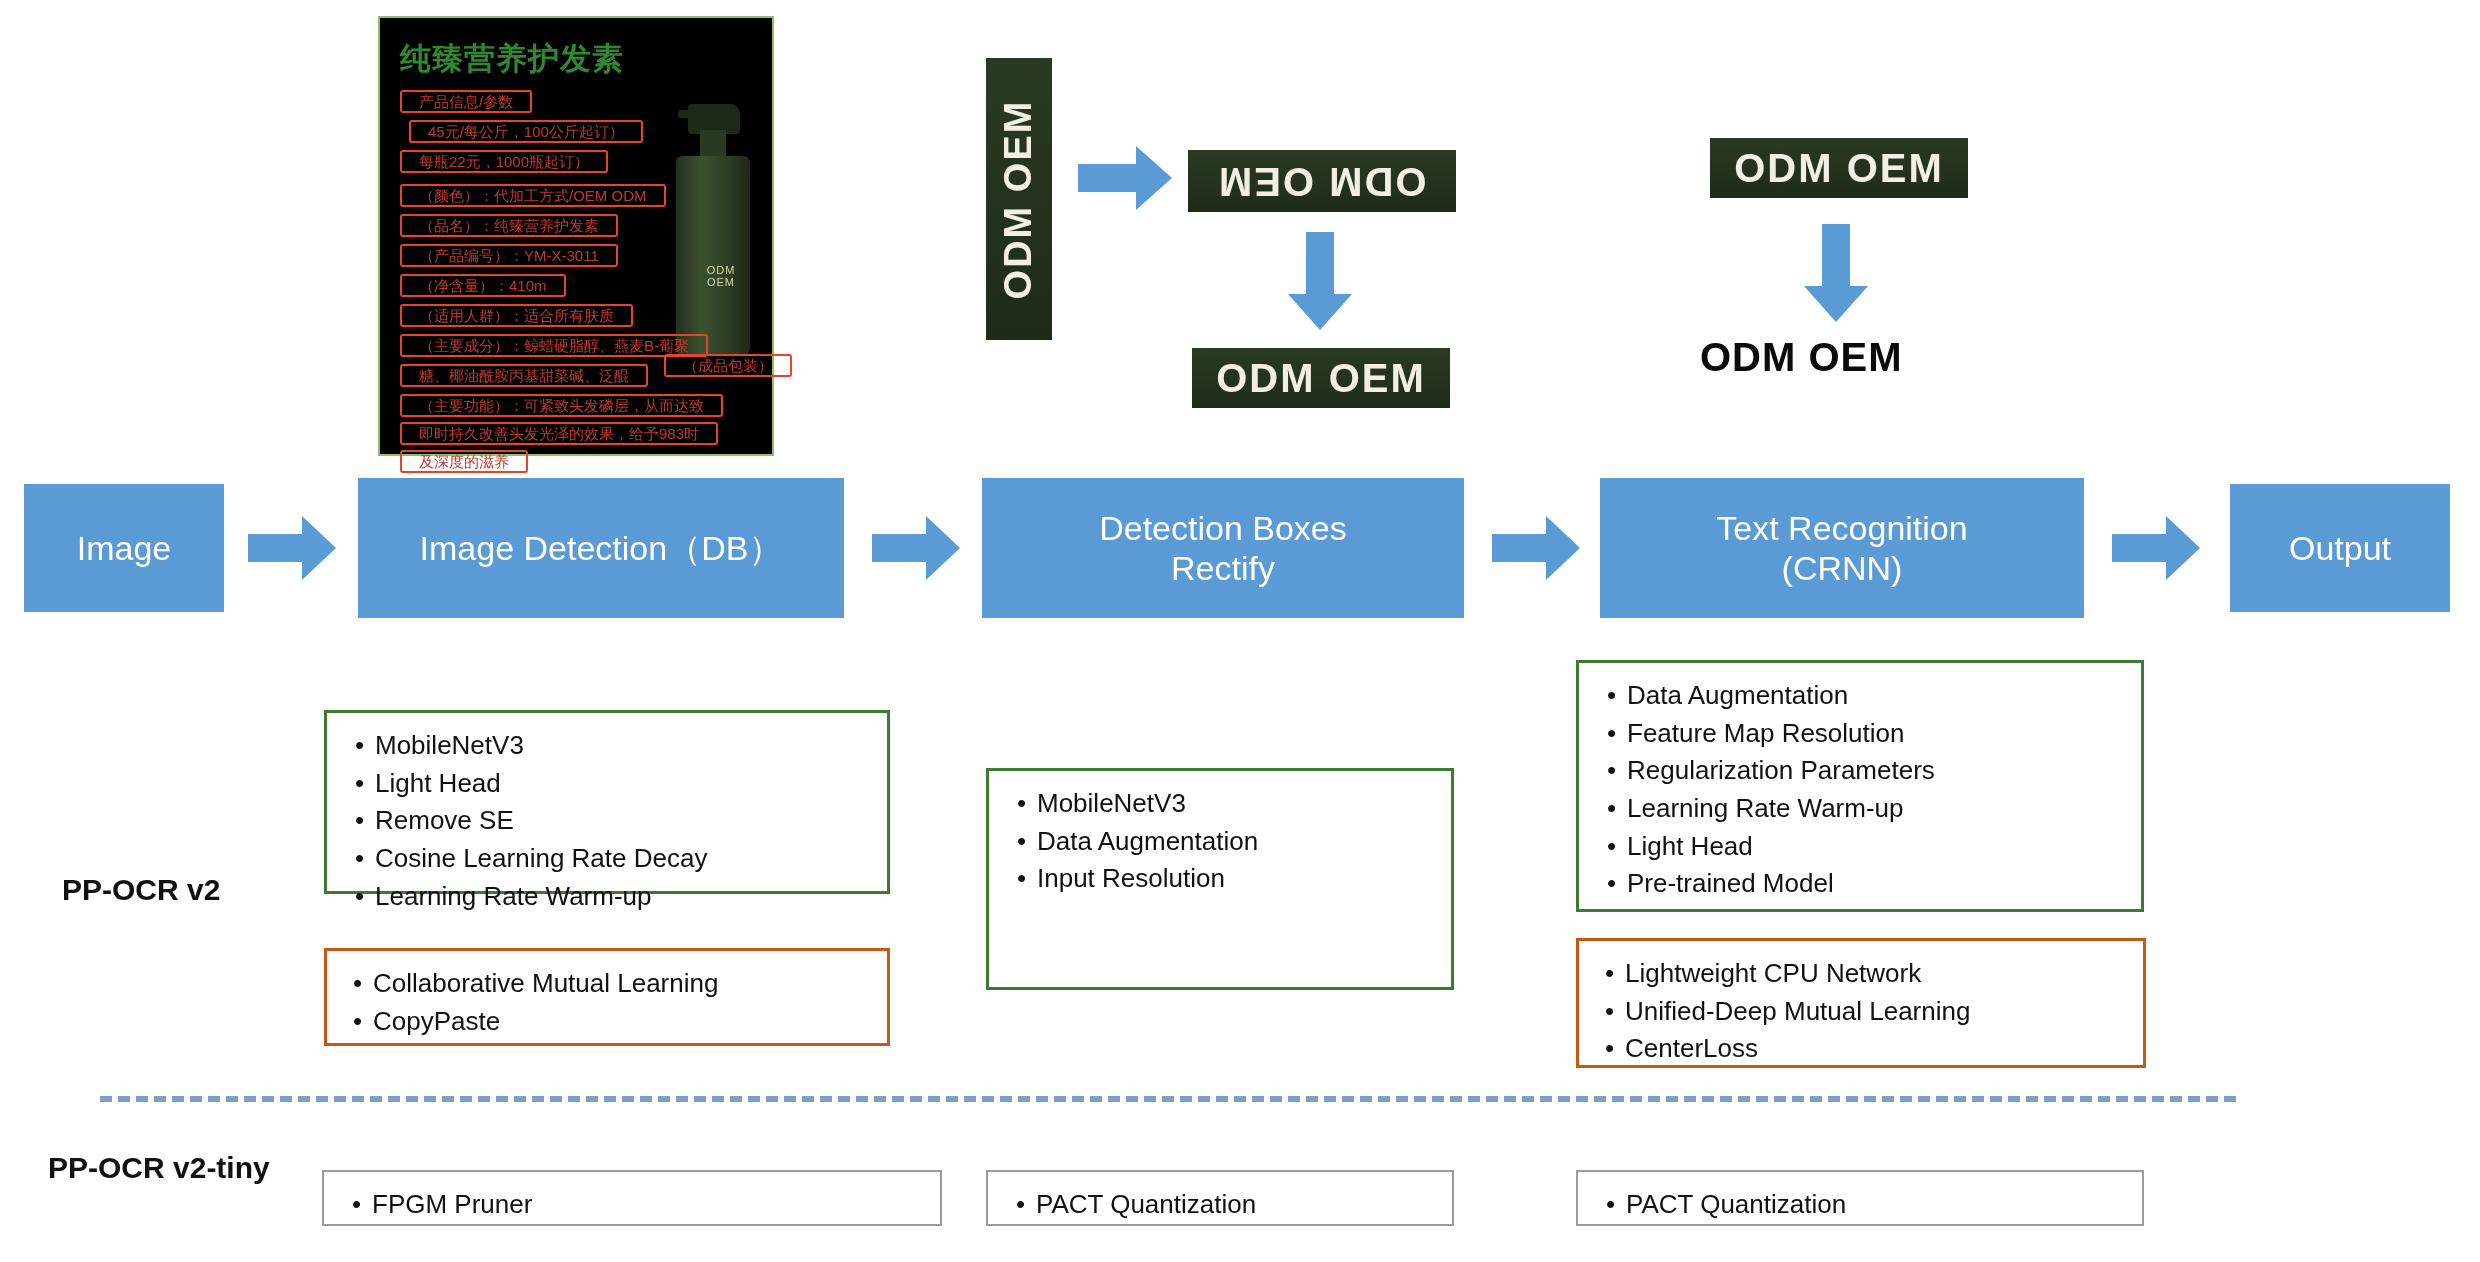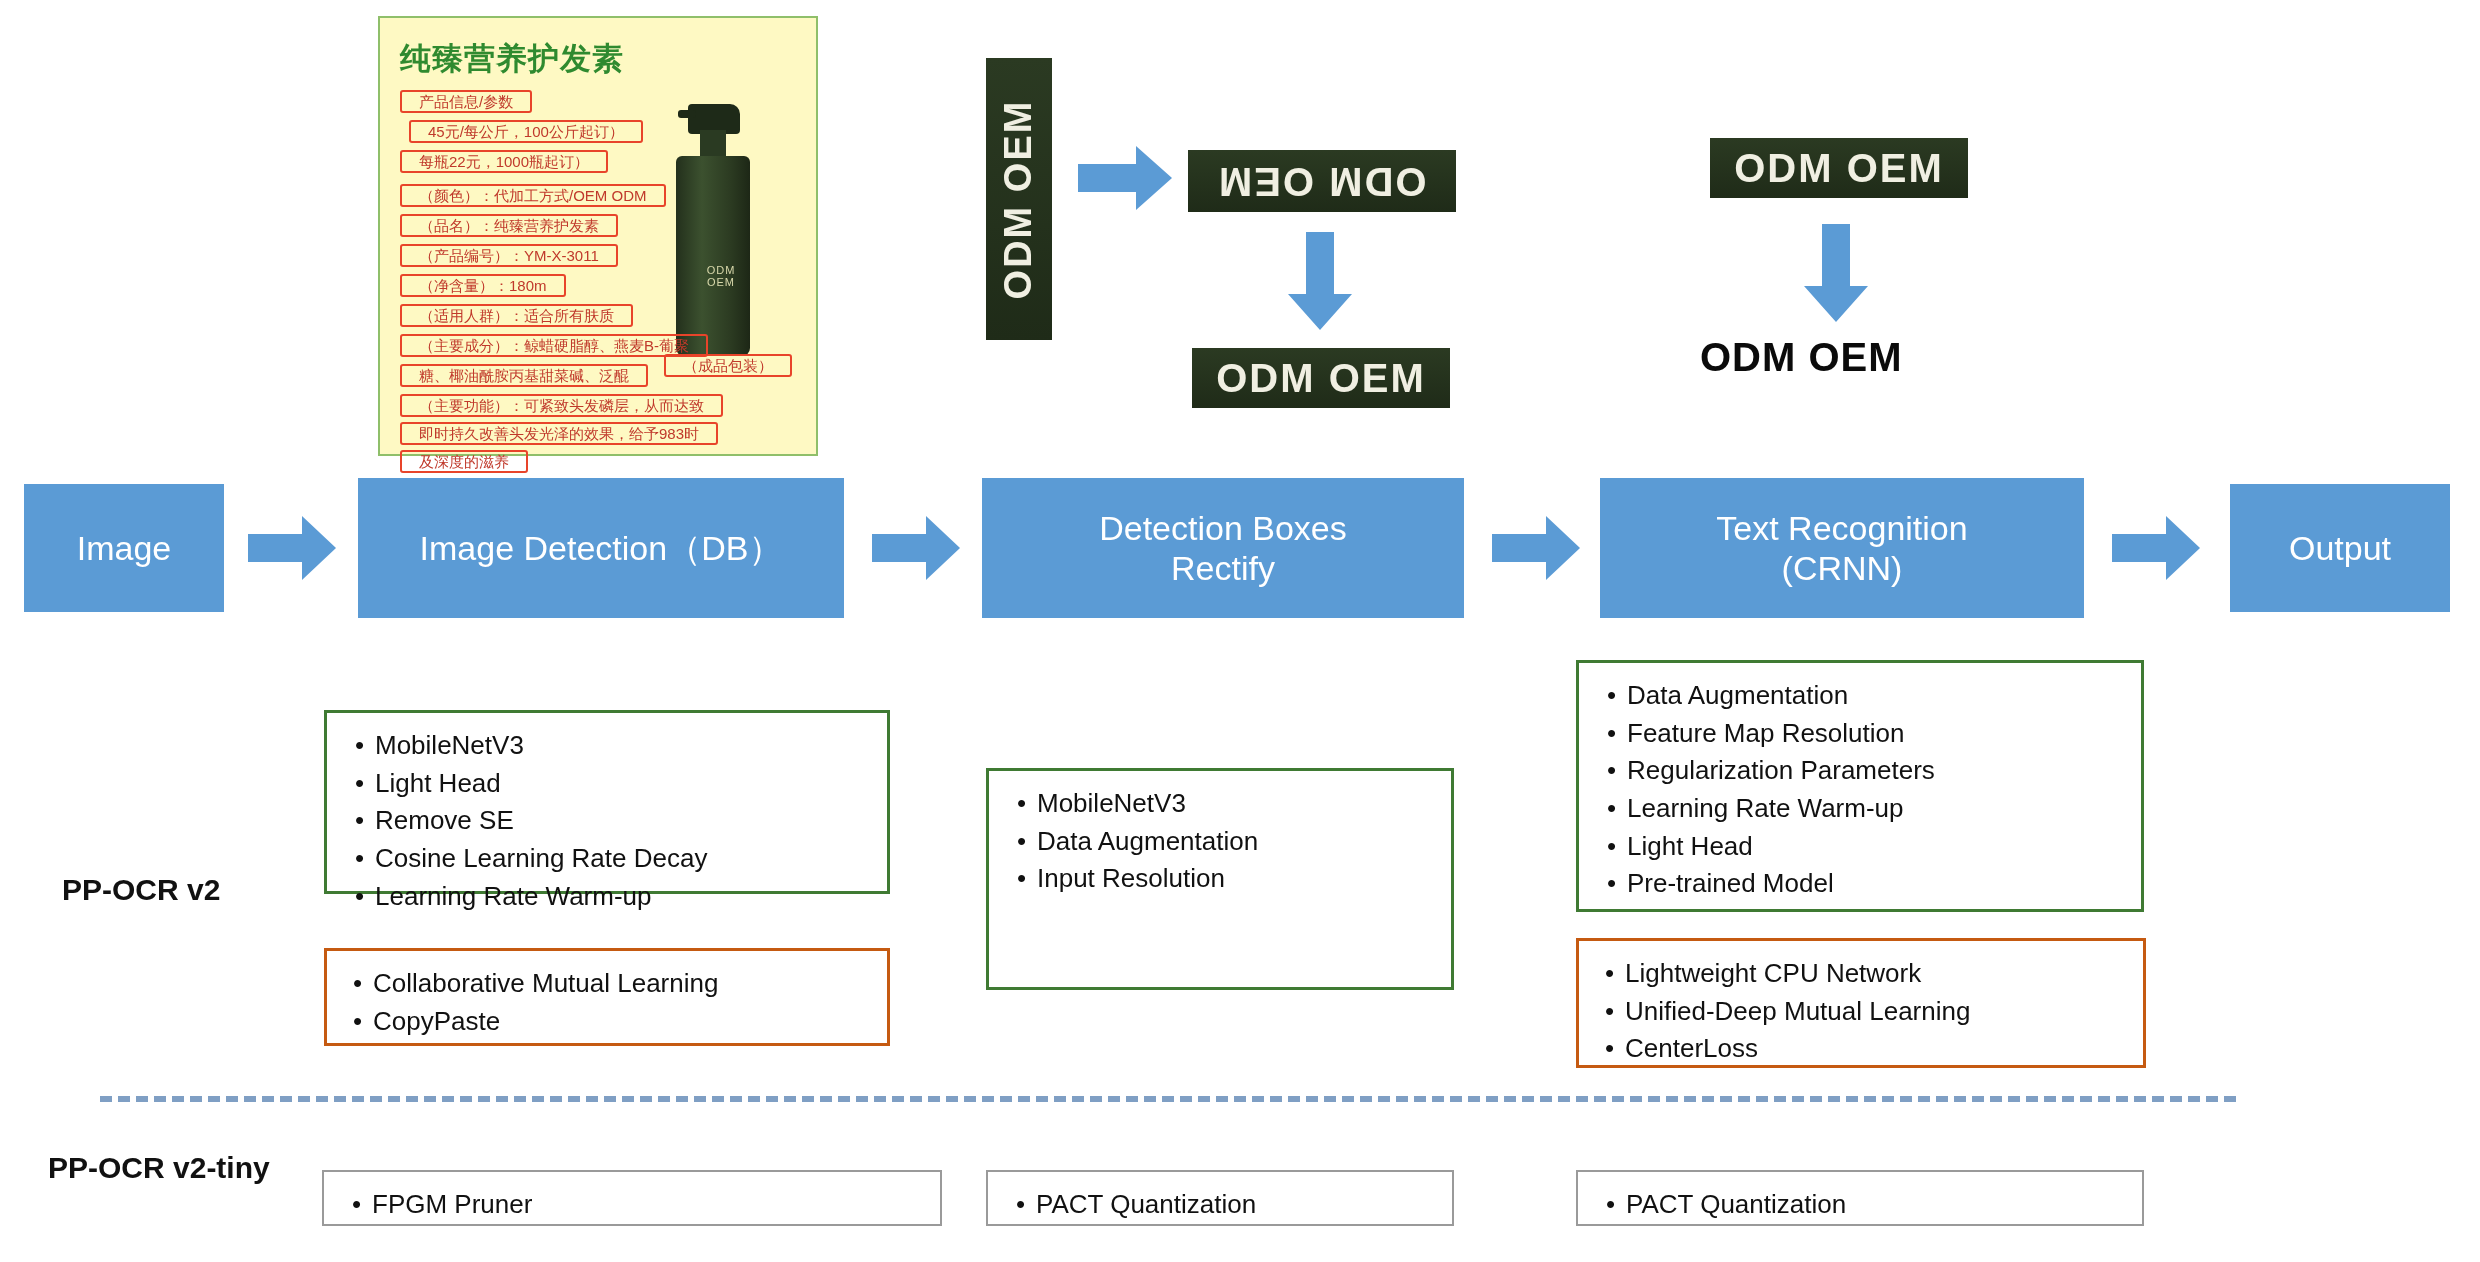--- a/index.html
+++ b/index.html
@@ -17,23 +17,23 @@
   .stage {
     position: absolute;
     left: 0; top: 0;
     width: 2480px;
     height: 1262px;
   }
   .abs { position: absolute; box-sizing: border-box; }
 
   
   .poster {
-    left: 378px; top: 16px; width: 440px; height: 440px;
+    left: 378px; top: 16px; width: 396px; height: 440px;
     border: 2px solid #8fbf6a;
-    background: #fef9c3;
+    background: #000000;
     text-decoration: underline;
   }
   .poster-title {
     position: absolute;
     left: 20px; top: 20px;
     font-size: 31px;
     color: #2f8a2f;
     font-weight: bold;
     letter-spacing: 1px;
     white-space: nowrap;
@@ -218,21 +218,21 @@
         <div class="bottle-label">ODM OEM</div>
       </div>
     </div>
 
     <div class="redbox" style="left:20px; top:72px;">产品信息/参数</div>
     <div class="redbox" style="left:20px; top:102px;margin-left:9px;">45元/每公斤，100公斤起订）</div>
     <div class="redbox" style="left:20px; top:132px;">每瓶22元，1000瓶起订）</div>
     <div class="redbox" style="left:20px; top:166px;">（颜色）：代加工方式/OEM ODM</div>
     <div class="redbox" style="left:20px; top:196px;">（品名）：纯臻营养护发素</div>
     <div class="redbox" style="left:20px; top:226px;">（产品编号）：YM-X-3011</div>
-    <div class="redbox" style="left:20px; top:256px;">（净含量）：180m</div>
+    <div class="redbox" style="left:20px; top:256px;">（净含量）：410m</div>
     <div class="redbox" style="left:20px; top:286px;">（适用人群）：适合所有肤质</div>
     <div class="redbox" style="left:20px; top:316px;">（主要成分）：鲸蜡硬脂醇、燕麦B-葡聚</div>
     <div class="redbox" style="left:20px; top:346px;">糖、椰油酰胺丙基甜菜碱、泛醌</div>
     <div class="redbox" style="left:284px; top:336px;">（成品包装）</div>
     <div class="redbox" style="left:20px; top:376px;">（主要功能）：可紧致头发磷层，从而达致</div>
     <div class="redbox" style="left:20px; top:404px;">即时持久改善头发光泽的效果，给予983时</div>
     <div class="redbox" style="left:20px; top:432px;">及深度的滋养</div>
   </div>
 
   <div class="tile tile-vert">

